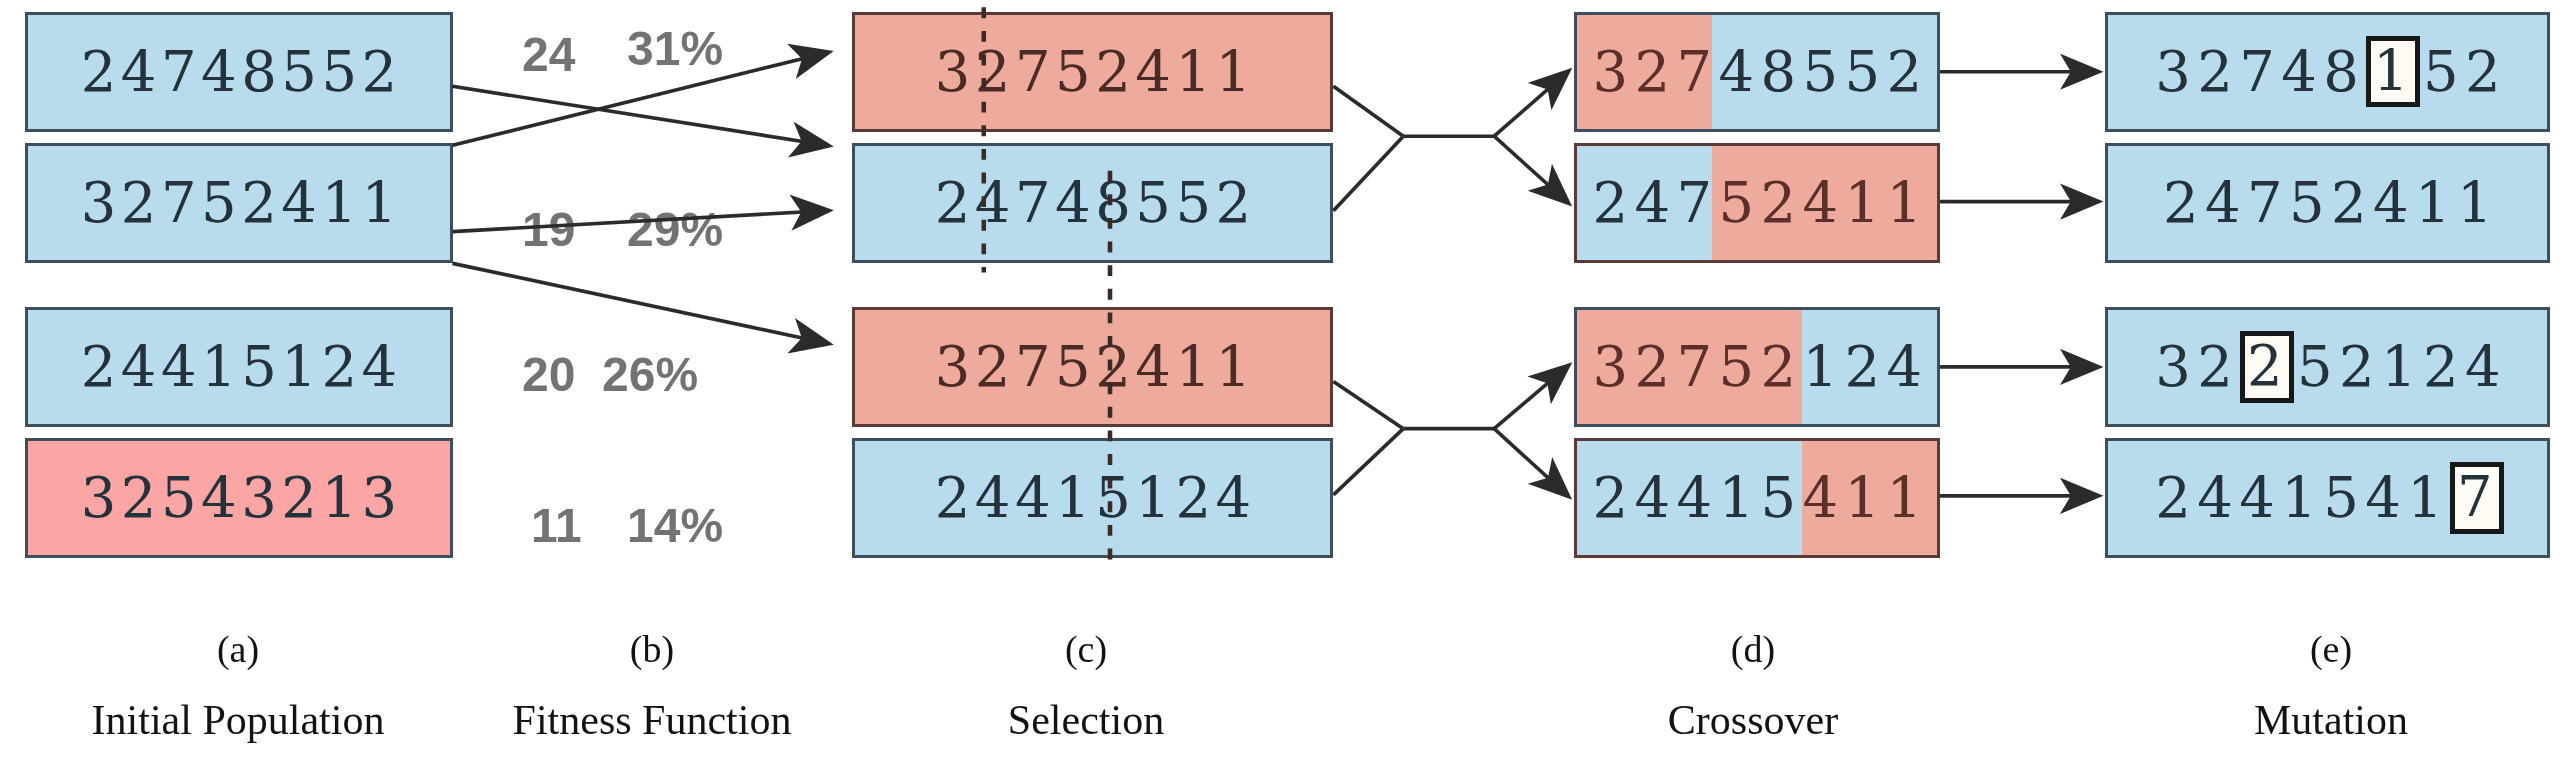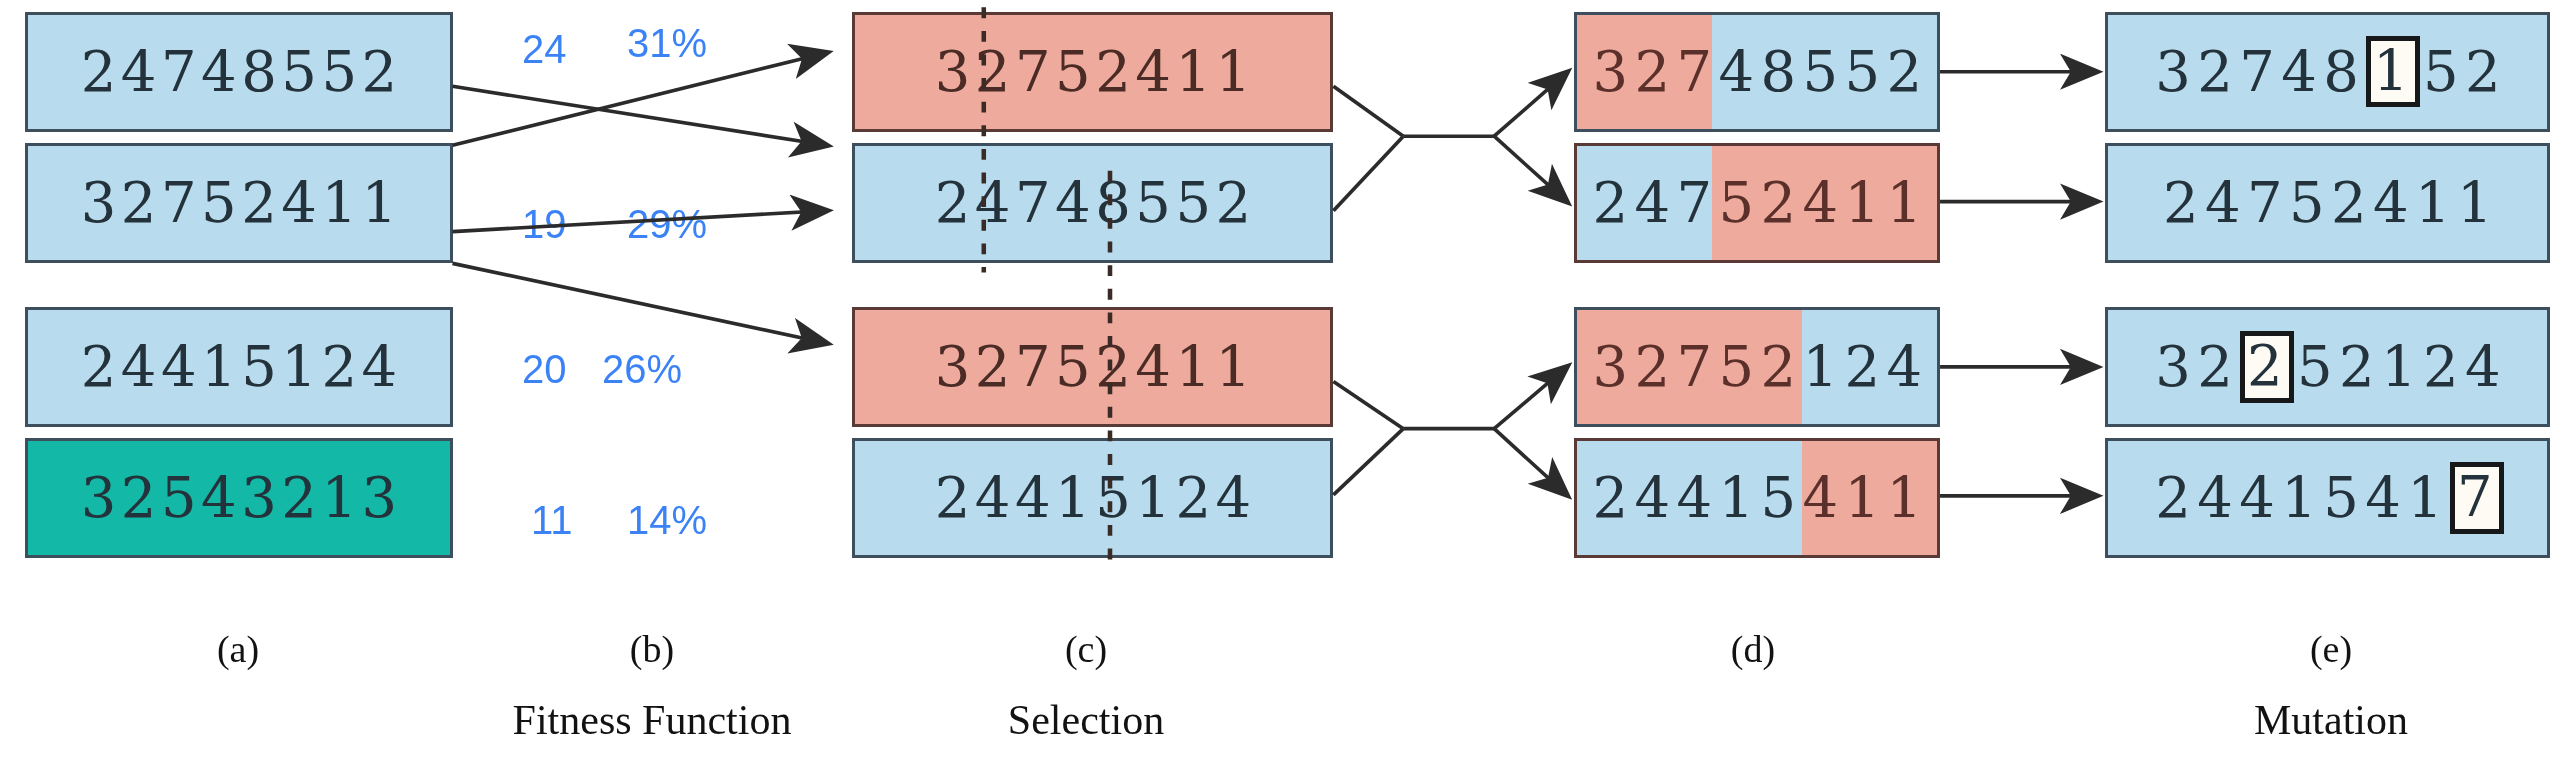--- a/index.html
+++ b/index.html
@@ -67,23 +67,23 @@
     padding: 1.8px 0 3.6px 0;
     margin: 0 1.8px;
     line-height: 1;
     color: #24323c;
   }
 
   
   .fitlabel {
     position: absolute;
     font-family: "Liberation Sans", "DejaVu Sans", sans-serif;
-    font-weight: normal;
-    font-size: 40px;
-    color: #3b82f6;
+    font-weight: bold;
+    font-size: 48px;
+    color: #737373;
     white-space: nowrap;
   }
 
   
   .caption {
     position: absolute;
     text-align: center;
     font-family: "Liberation Serif", "DejaVu Serif", serif;
     color: #121212;
     white-space: nowrap;
@@ -153,21 +153,21 @@
 
   <div class="chrom" style="left:24.5px; top:11.8px; width:428px; height:120px; background:#b8dcee;">
     <div class="digits">24748552</div>
   </div>
   <div class="chrom" style="left:24.5px; top:143px; width:428px; height:120px; background:#b8dcee;">
     <div class="digits">32752411</div>
   </div>
   <div class="chrom" style="left:24.5px; top:307px; width:428px; height:120px; background:#b8dcee;">
     <div class="digits">24415124</div>
   </div>
-  <div class="chrom" style="left:24.5px; top:438px; width:428px; height:120px; background:#14b8a6;">
+  <div class="chrom" style="left:24.5px; top:438px; width:428px; height:120px; background:#fca5a5;">
     <div class="digits">32543213</div>
   </div>
 
   <div class="fitlabel" style="left:522px; top:27px;">24</div>
   <div class="fitlabel" style="left:627px; top:21px;">31%</div>
 
   <div class="fitlabel" style="left:522px; top:202px;">19</div>
   <div class="fitlabel" style="left:627px; top:202px;">29%</div>
 
   <div class="fitlabel" style="left:522px; top:347px;">20</div>
@@ -286,31 +286,33 @@
         <span class="digit">1</span>
         <span class="digit">5</span>
         <span class="digit">4</span>
         <span class="digit">1</span>
         <span class="digit mutated">7</span>
       </div>
   </div>
 
   <div class="caption" style="left:238px; top:627px;">
     <span class="letter">(a)</span>
+    <span class="name">Initial Population</span>
   </div>
   <div class="caption" style="left:652px; top:627px;">
     <span class="letter">(b)</span>
     <span class="name">Fitness Function</span>
   </div>
   <div class="caption" style="left:1086px; top:627px;">
     <span class="letter">(c)</span>
     <span class="name">Selection</span>
   </div>
   <div class="caption" style="left:1753px; top:627px;">
     <span class="letter">(d)</span>
+    <span class="name">Crossover</span>
   </div>
   <div class="caption" style="left:2331px; top:627px;">
     <span class="letter">(e)</span>
     <span class="name">Mutation</span>
   </div>
 
 </div>
 
 
 </body></html>

